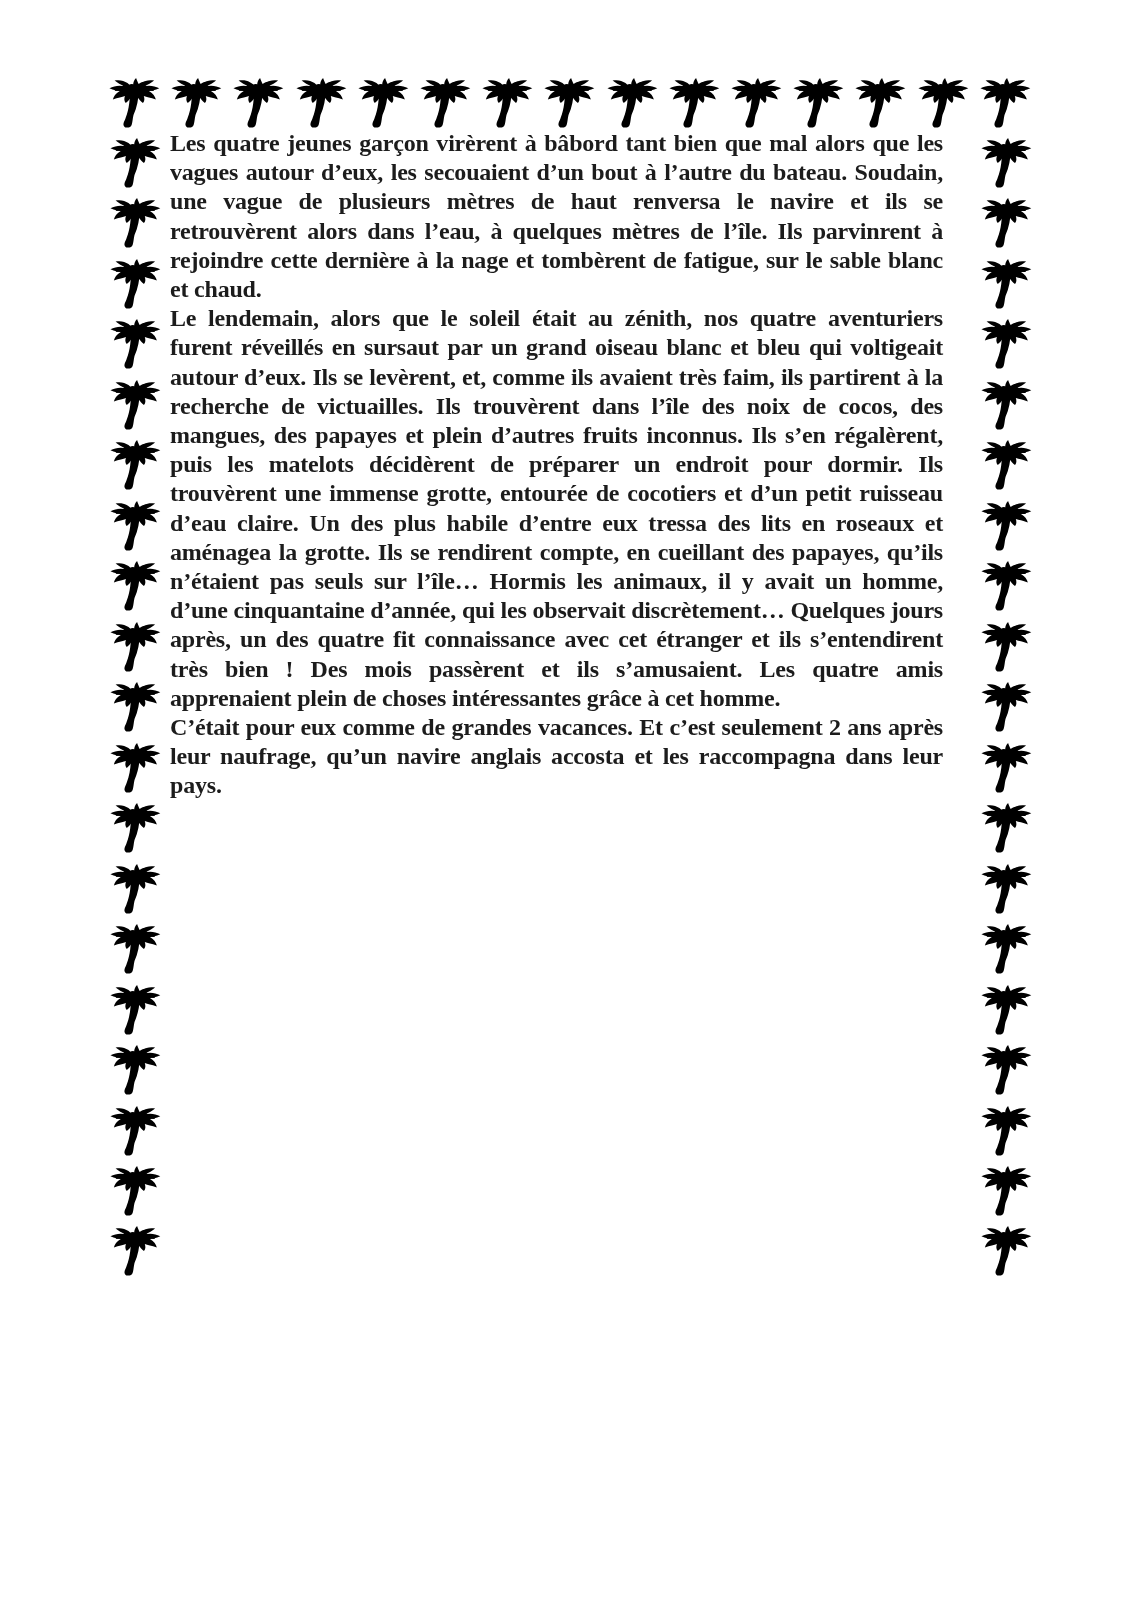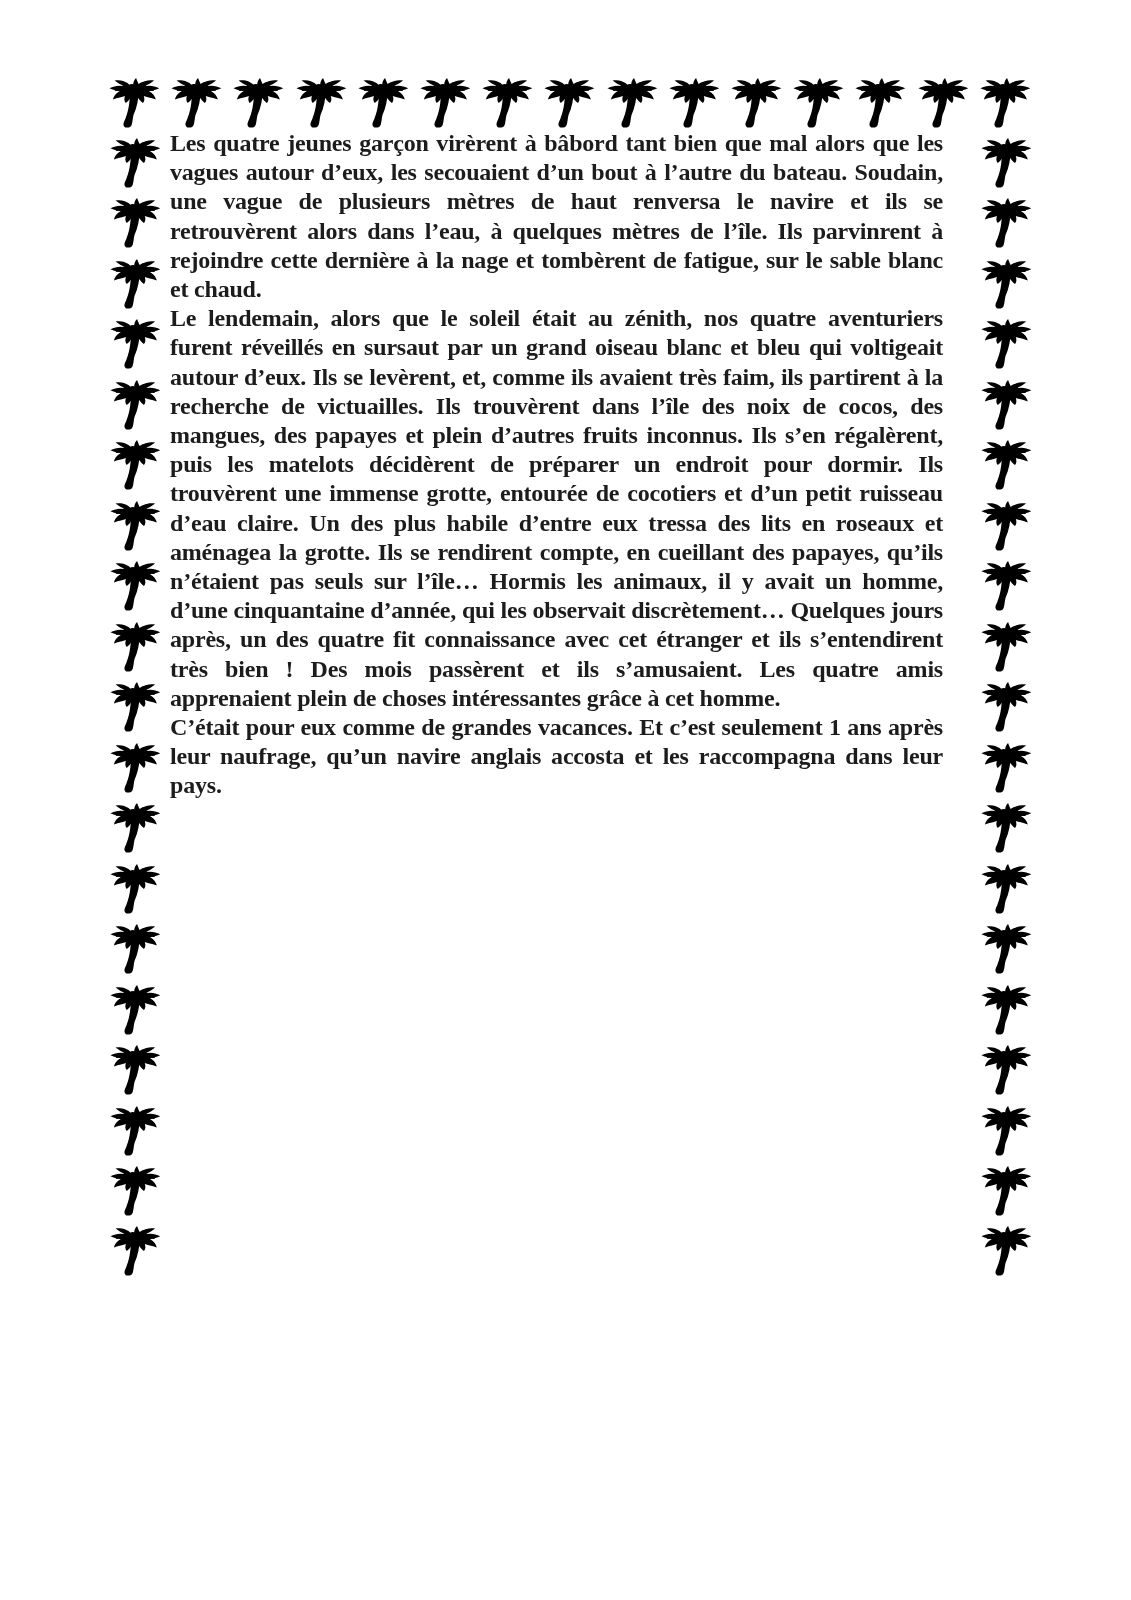--- a/index.html
+++ b/index.html
@@ -328,16 +328,16 @@
         <use href="#palm-shape"></use>
       </svg>
       <svg class="palm" viewBox="0 0 64 64">
         <use href="#palm-shape"></use>
       </svg>
     </div>
 
   <div class="text-block" style="color: rgb(28, 28, 28);">
       <p>Les quatre jeunes garçon virèrent à bâbord tant bien que mal alors que les vagues autour d’eux, les secouaient d’un bout à l’autre du bateau. Soudain, une vague de plusieurs mètres de haut renversa le navire et ils se retrouvèrent alors dans l’eau, à quelques mètres de l’île. Ils parvinrent à rejoindre cette dernière à la nage et tombèrent de fatigue, sur le sable blanc et chaud.</p>
       <p>Le lendemain, alors que le soleil était au zénith, nos quatre aventuriers furent réveillés en sursaut par un grand oiseau blanc et bleu qui voltigeait autour d’eux. Ils se levèrent, et, comme ils avaient très faim, ils partirent à la recherche de victuailles. Ils trouvèrent dans l’île des noix de cocos, des mangues, des papayes et plein d’autres fruits inconnus. Ils s’en régalèrent, puis les matelots décidèrent de préparer un endroit pour dormir. Ils trouvèrent une immense grotte, entourée de cocotiers et d’un petit ruisseau d’eau claire. Un des plus habile d’entre eux tressa des lits en roseaux et aménagea la grotte. Ils se rendirent compte, en cueillant des papayes, qu’ils n’étaient pas seuls sur l’île… Hormis les animaux, il y avait un homme, d’une cinquantaine d’année, qui les observait discrètement… Quelques jours après, un des quatre fit connaissance avec cet étranger et ils s’entendirent très bien ! Des mois passèrent et ils s’amusaient. Les quatre amis apprenaient plein de choses intéressantes grâce à cet homme.</p>
-      <p>C’était pour eux comme de grandes vacances. Et c’est seulement 1 ans après leur naufrage, qu’un navire anglais accosta et les raccompagna dans leur pays.</p>
+      <p>C’était pour eux comme de grandes vacances. Et c’est seulement 2 ans après leur naufrage, qu’un navire anglais accosta et les raccompagna dans leur pays.</p>
     </div>
 
 </div>
 
 </body></html>

